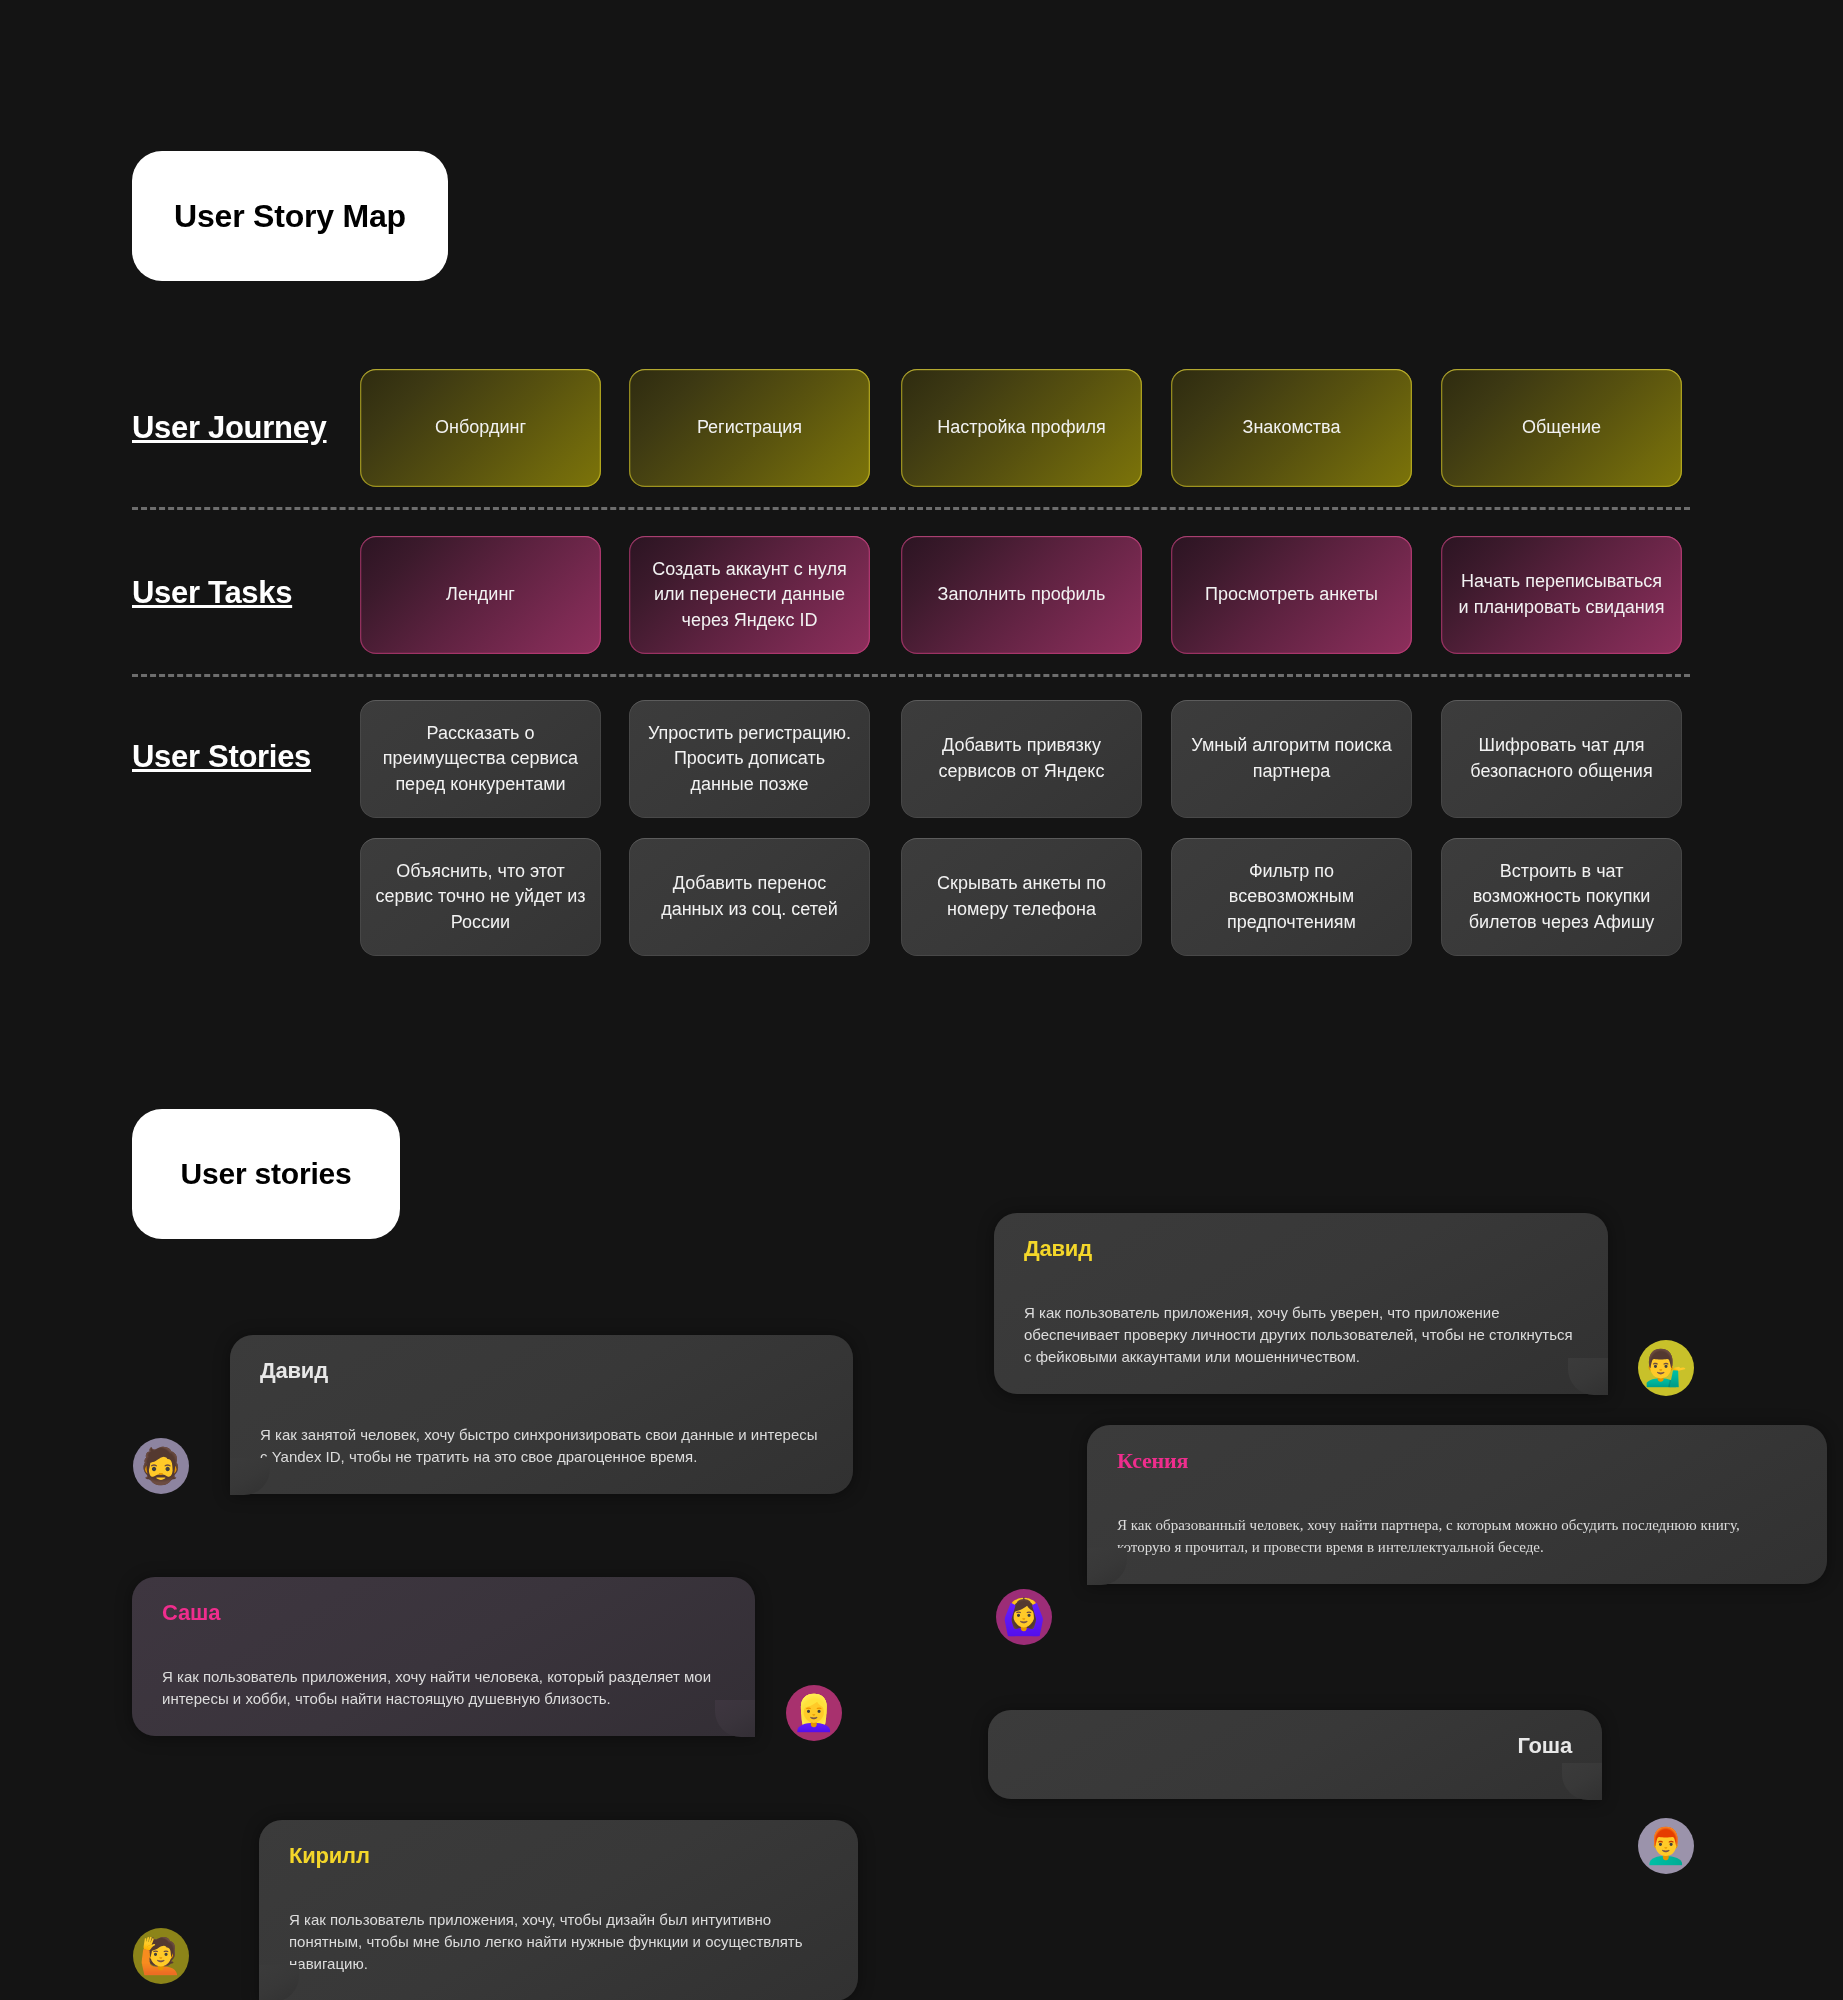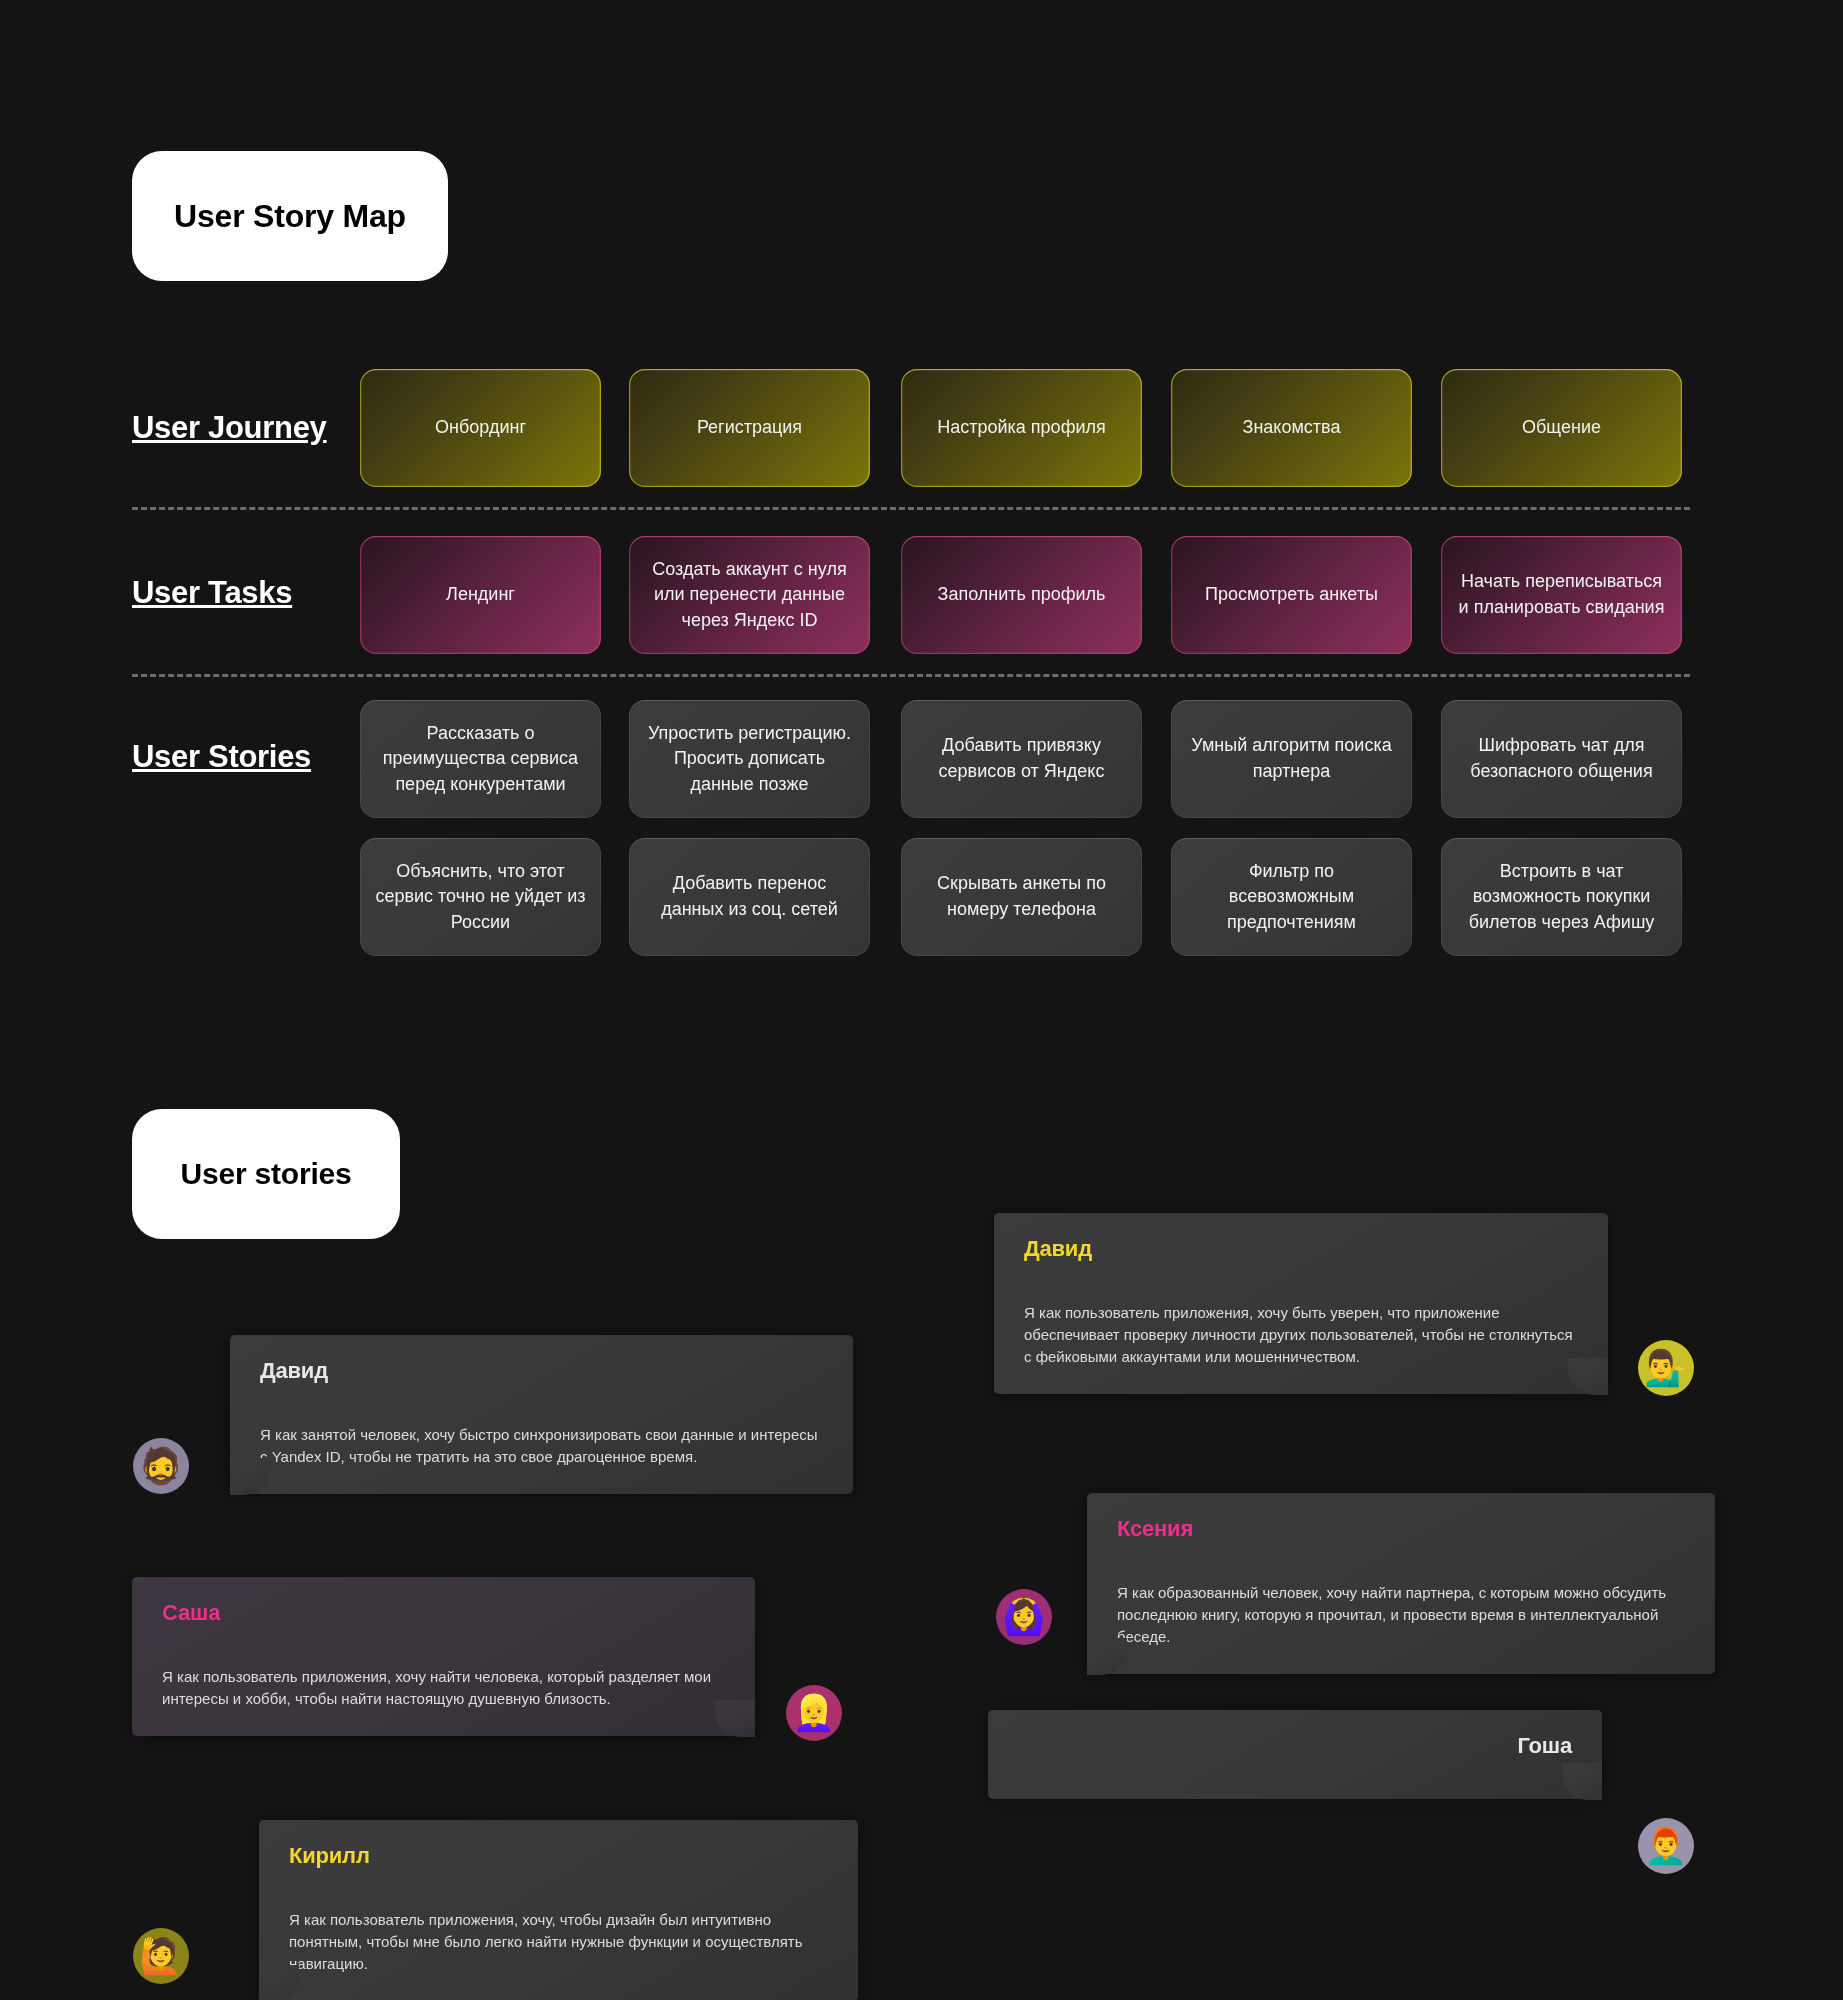--- a/index.html
+++ b/index.html
@@ -90,21 +90,21 @@
     box-shadow:
       inset 0 0 0 0.9px rgba(255, 255, 255, 0.08),
       inset 0 0.9px 0 0 rgba(255, 255, 255, 0.10);
   }
 
   
   .chat-item { position: absolute; }
 
   .bubble {
     position: relative;
-    border-radius: 5px;
+    border-radius: 23px;
     padding: 23px 30px 26px 30px;
     background: linear-gradient(150deg, #3b3b3b 0%, #383838 50%, #313131 100%);
     box-shadow: 0 1.8px 16px rgba(0,0,0,0.4);
   }
   .bubble.tinted {
     background: linear-gradient(150deg, #3e3640 0%, #3a343c 50%, #332e35 100%);
   }
 
   
   .bubble .tail {
@@ -212,21 +212,21 @@
       </div>
       <div class="chat-item">
         <div class="bubble tail-right" style="position: absolute; left: 994px; top: 1213px; width: 614px;">
           <div class="bubble-name" style="color: rgb(244, 215, 42);">Давид</div>
           <div class="bubble-text">Я как пользователь приложения, хочу быть уверен, что приложение обеспечивает проверку личности других пользователей, чтобы не столкнуться с фейковыми аккаунтами или мошенничеством.</div>
           <div class="tail"></div>
         </div>
         <div class="avatar" style="left: 1638px; top: 1340px; background: rgb(200, 193, 42);">💁‍♂️</div>
       </div>
       <div class="chat-item">
-        <div class="bubble tail-left" style="position: absolute; left: 1087px; top: 1493px; width: 628px;">
+        <div class="bubble tail-left" style="position: absolute; left: 1087px; top: 1425px; width: 740px; font-family: Liberation Serif, serif;">
           <div class="bubble-name" style="color: rgb(239, 45, 141);">Ксения</div>
           <div class="bubble-text">Я как образованный человек,  хочу найти партнера, с которым можно обсудить последнюю книгу, которую я прочитал, и провести время в интеллектуальной беседе.</div>
           <div class="tail"></div>
         </div>
         <div class="avatar" style="left: 996px; top: 1589px; background: rgb(156, 45, 119);">🙆‍♀️</div>
       </div>
       <div class="chat-item">
         <div class="bubble tail-right" style="position: absolute; left: 988px; top: 1710px; width: 614px; text-align: right;">
           <div class="bubble-name" style="color: rgb(232, 232, 232);">Гоша</div>
           <div class="tail"></div>

